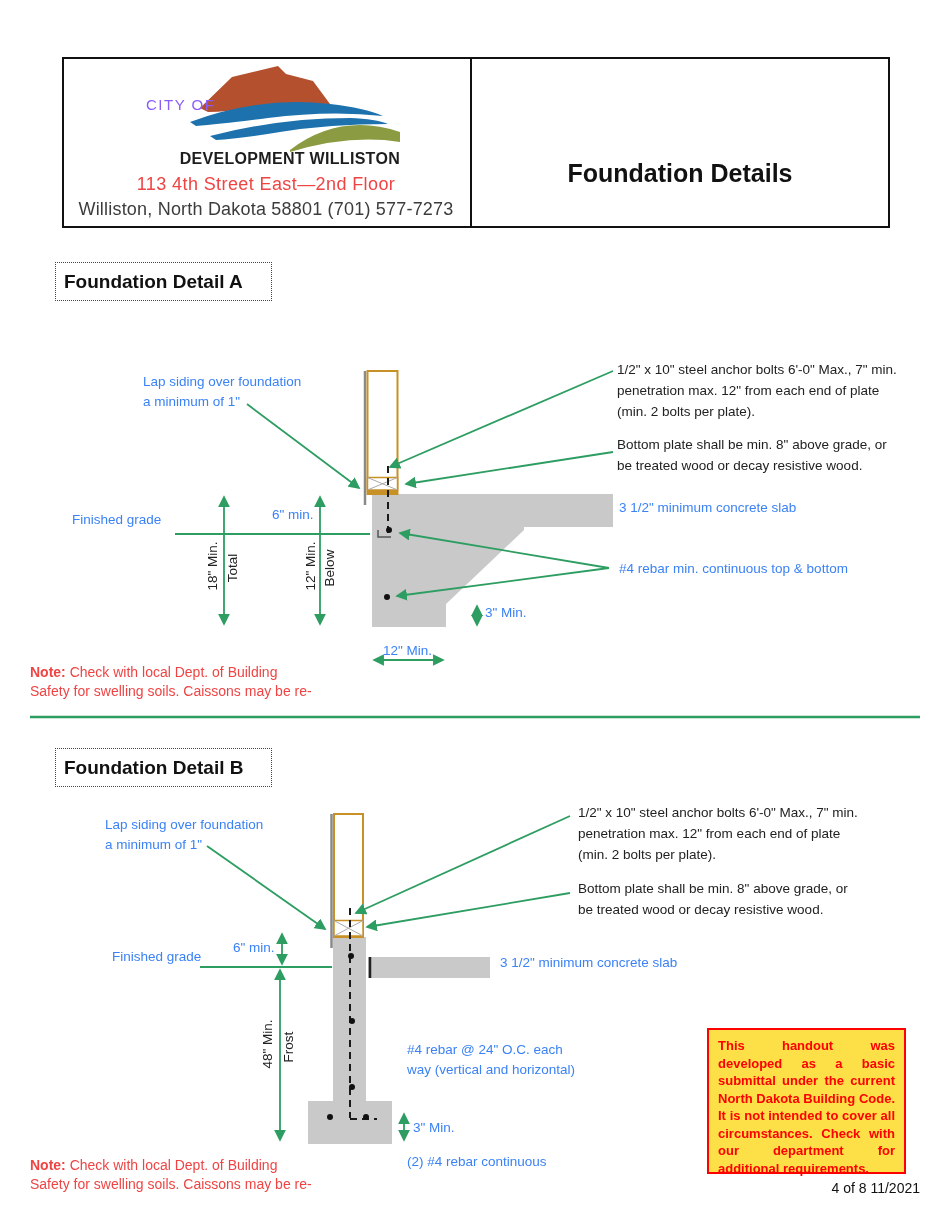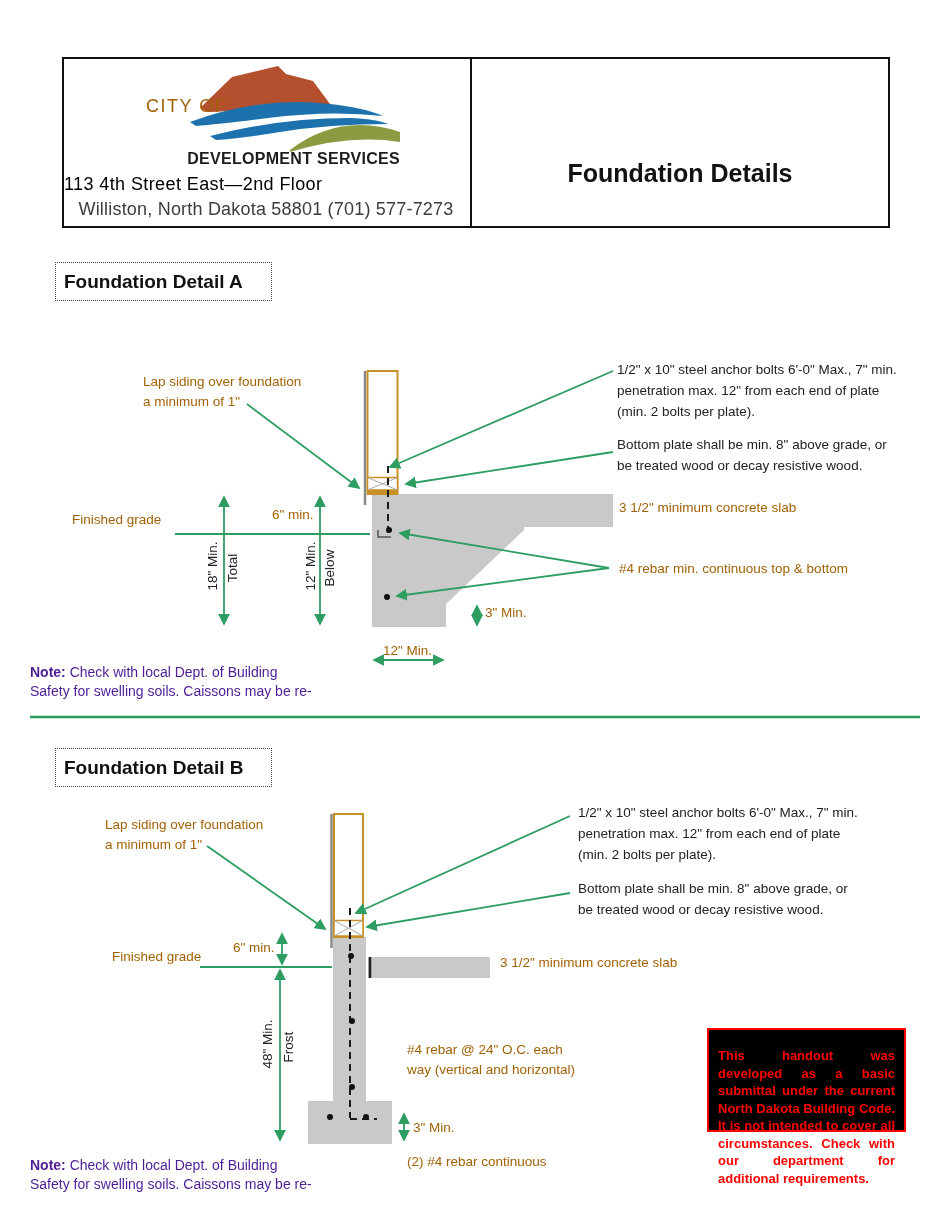--- a/index.html
+++ b/index.html
@@ -6,44 +6,44 @@
   html,body { background:#fff; }
   body { font-family:"Liberation Sans", sans-serif; color:#1c1c1c; }
   #page { position:relative; width:950px; height:1230px; background:#fff; overflow:hidden; }
   .abs { position:absolute; }
   .ml { white-space:pre-line; }
   svg.layer { position:absolute; left:0; top:0; pointer-events:none; }
 
   
   .header-box { left:62px; top:57px; width:828px; height:171px; border:2px solid #111; }
   .header-divider { left:470px; top:57px; width:0; height:171px; border-left:2px solid #111; }
-  .logo-cityof { left:146px; top:96px; font-size:18px; letter-spacing:1.5px; color:#a16207; }
+  .logo-cityof { left:146px; top:96px; font-size:15px; letter-spacing:1.5px; color:#8b5cf6; }
   .logo-name { left:143px; top:108px; font-size:41px; font-weight:bold; color:#262626; letter-spacing:0.5px; }
   .logo-dept { left:170px; top:150px; width:230px; text-align:right; font-size:16px; font-weight:bold; color:#1d1d1d; letter-spacing:0.3px; }
-  .addr1 { left:64px; top:174px; width:404px; text-align:left; font-size:18px; color:#000000; letter-spacing:0.4px; }
+  .addr1 { left:64px; top:174px; width:404px; text-align:center; font-size:18px; color:#ef4444; letter-spacing:0.4px; }
   .addr2 { left:64px; top:199px; width:404px; text-align:center; font-size:18px; color:#3c3c3c; letter-spacing:0.2px; }
   .doc-title { left:472px; top:130px; width:416px; text-align:center; font-size:25px; font-weight:bold; color:#111;margin-top:29px; }
 
   
   .sec-title { width:217px; height:39px; border:1px dotted #444; font-size:19px; font-weight:bold; color:#111;
                display:flex; align-items:center; padding-left:8px; }
   .sec-a { left:55px; top:262px;text-align:center; }
   .sec-b { left:55px; top:748px; }
 
   
-  .lbl { font-size:13.5px; color:#a16207; line-height:20px; }
+  .lbl { font-size:13.5px; color:#3b82f6; line-height:20px; }
   .lbl-r { font-size:13.5px; color:#222; line-height:21px; }
   .vlabel { width:90px; height:16px; text-align:center; font-size:13.5px; color:#222;
             transform:rotate(-90deg); transform-origin:center; }
 
-  .note { font-size:14px; line-height:19px; color:#4c1d95; width:330px; }
+  .note { font-size:14px; line-height:19px; color:#ef4444; width:330px; }
   .note b { font-weight:bold; }
 
-  .disclaimer-box { left:707px; top:1028px; width:199px; height:104px; border:2px solid #f00;
-                    padding:17px 9px 0 9px; background:#000000; }
+  .disclaimer-box { left:707px; top:1028px; width:199px; height:146px; border:2px solid #f00;
+                    padding:7px 9px 0 9px; background:#fde047; }
   .disclaimer-text { color:#f00; font-weight:bold; font-size:13px; line-height:17.5px; text-align:justify; }
   .page-footer { left:620px; top:1180px; width:300px; text-align:right; font-size:14px; color:#111; }
 </style>
 </head>
 <body>
 
 <div id="page">
 
   <div class="abs header-box"></div>
   <div class="abs header-divider"></div>
@@ -54,21 +54,21 @@
       <path d="M 200,108 L 232,77 L 278,66 L 286,74 L 313,81 L 330,104 L 322,112 Q 300,100 262,106 Q 228,112 208,112 Z" fill="#b5502f"></path>
 
       <path d="M 190,122 Q 260,96 330,104 Q 365,108 383,116 Q 330,110 268,118 Q 220,124 196,126 Z" fill="#1d72ad"></path>
       <path d="M 210,136 Q 280,118 350,118 Q 376,119 388,124 Q 330,124 280,132 Q 238,139 216,140 Z" fill="#1d72ad"></path>
 
       <path d="M 290,150 Q 340,112 400,132 L 400,142 Q 350,134 290,152 Z" fill="#8b9b42"></path>
     </g>
   </svg>
 
   <div class="abs logo-cityof">CITY OF</div>
-  <div class="abs logo-dept">DEVELOPMENT SERVICES</div>
+  <div class="abs logo-dept">DEVELOPMENT WILLISTON</div>
   <div class="abs addr1">113 4th Street East—2nd Floor</div>
   <div class="abs addr2">Williston, North Dakota 58801 (701) 577-7273</div>
   <div class="abs doc-title">Foundation Details</div>
 
   <div class="abs sec-title sec-a">Foundation Detail A</div>
   <div class="abs sec-title sec-b">Foundation Detail B</div>
 
   <svg class="layer" width="950" height="1230" viewBox="0 0 950 1230">
     <defs>
       <marker id="ah" viewBox="0 0 10 10" refX="8.5" refY="5" markerWidth="6.5" markerHeight="6.5" orient="auto-start-reverse">
@@ -182,14 +182,15 @@
 way (vertical and horizontal)</div>
   <div class="abs lbl" style="left:413px; top:1118px;">3" Min.</div>
   <div class="abs lbl" style="left:407px; top:1152px;">(2) #4 rebar continuous</div>
   <div class="abs note ml" style="left:30px; top:1156px;"><b>Note:</b><span> Check with local Dept. of Building
 Safety for swelling soils. Caissons may be re-</span></div>
 
   <div class="abs disclaimer-box">
     <div class="disclaimer-text">This handout was developed as a basic submittal under the current North Dakota Building Code. It is not intended to cover all circumstances. Check with our department for additional requirements.</div>
   </div>
 
+  <div class="abs page-footer">4 of 8  11/2021</div>
 
 </div>
 
 </body></html>

